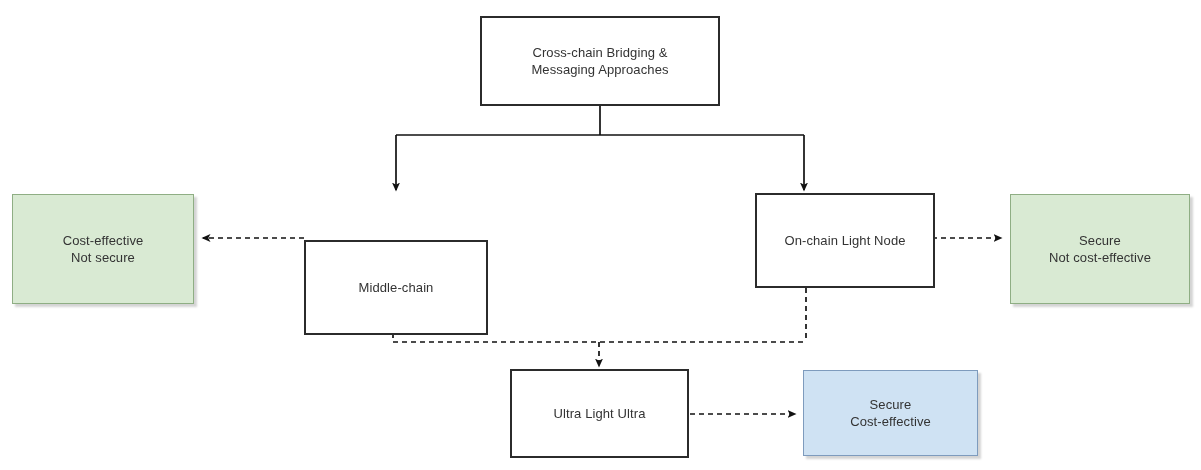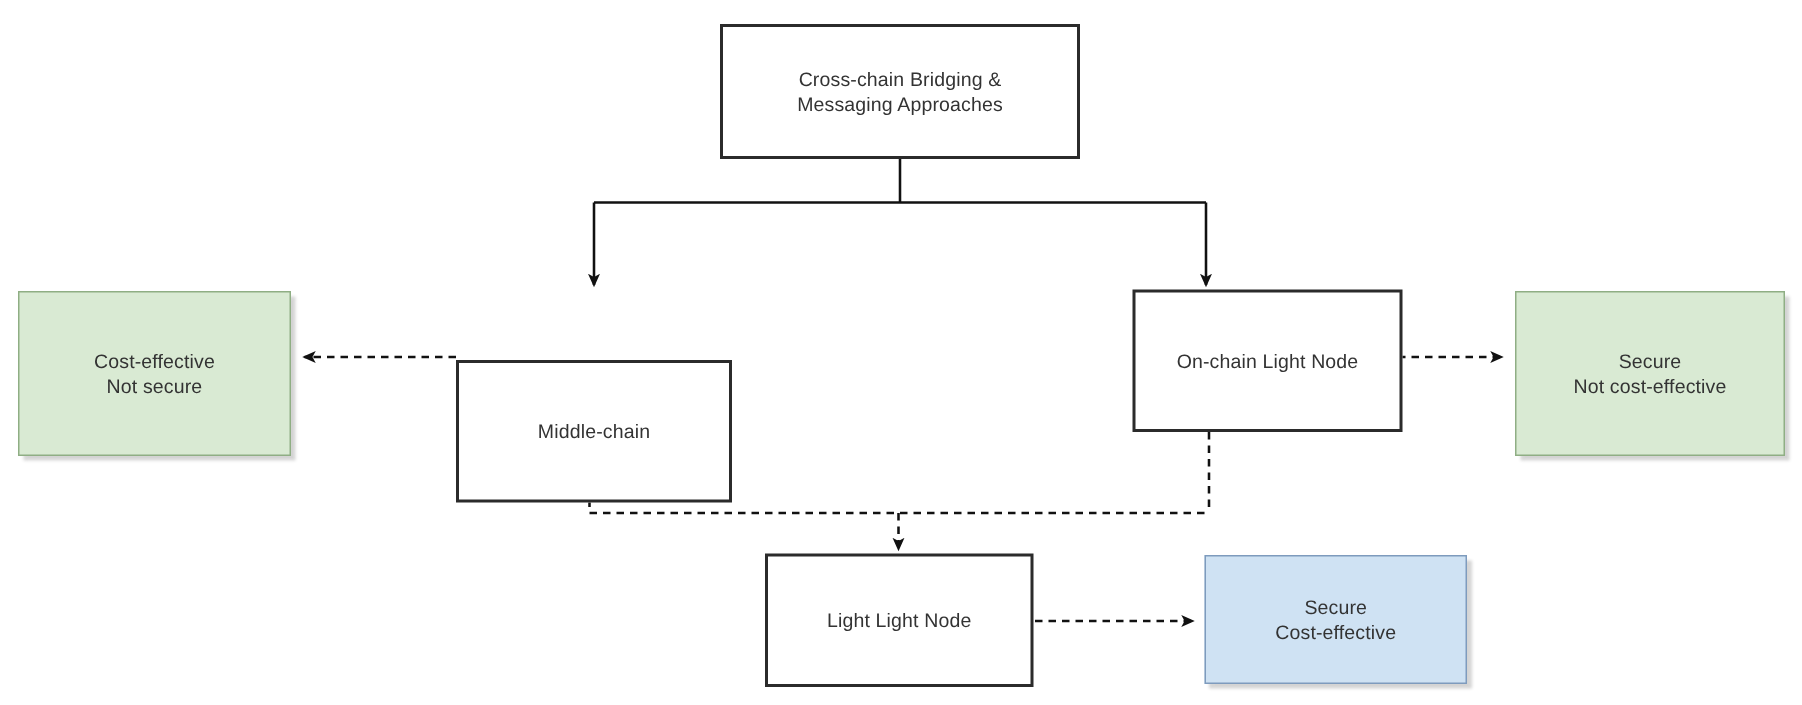--- a/index.html
+++ b/index.html
@@ -105,21 +105,21 @@
 
   <div class="node node-plain" style="left:304px; top:193px; width:184px; height:95px;margin-top:47px;">
     <span class="node-label">Middle-chain</span>
   </div>
 
   <div class="node node-plain" style="left:755px; top:193px; width:180px; height:95px;">
     <span class="node-label">On-chain Light Node</span>
   </div>
 
   <div class="node node-plain" style="left:510px; top:369px; width:179px; height:89px;">
-    <span class="node-label">Light Light Node</span>
+    <span class="node-label">Ultra Light Ultra</span>
   </div>
 
   <div class="node node-green" style="left:12px; top:194px; width:182px; height:110px;">
     <span class="node-label">Cost-effective
 Not secure</span>
   </div>
 
   <div class="node node-green" style="left:1010px; top:194px; width:180px; height:110px;">
     <span class="node-label">Secure
 Not cost-effective</span>

